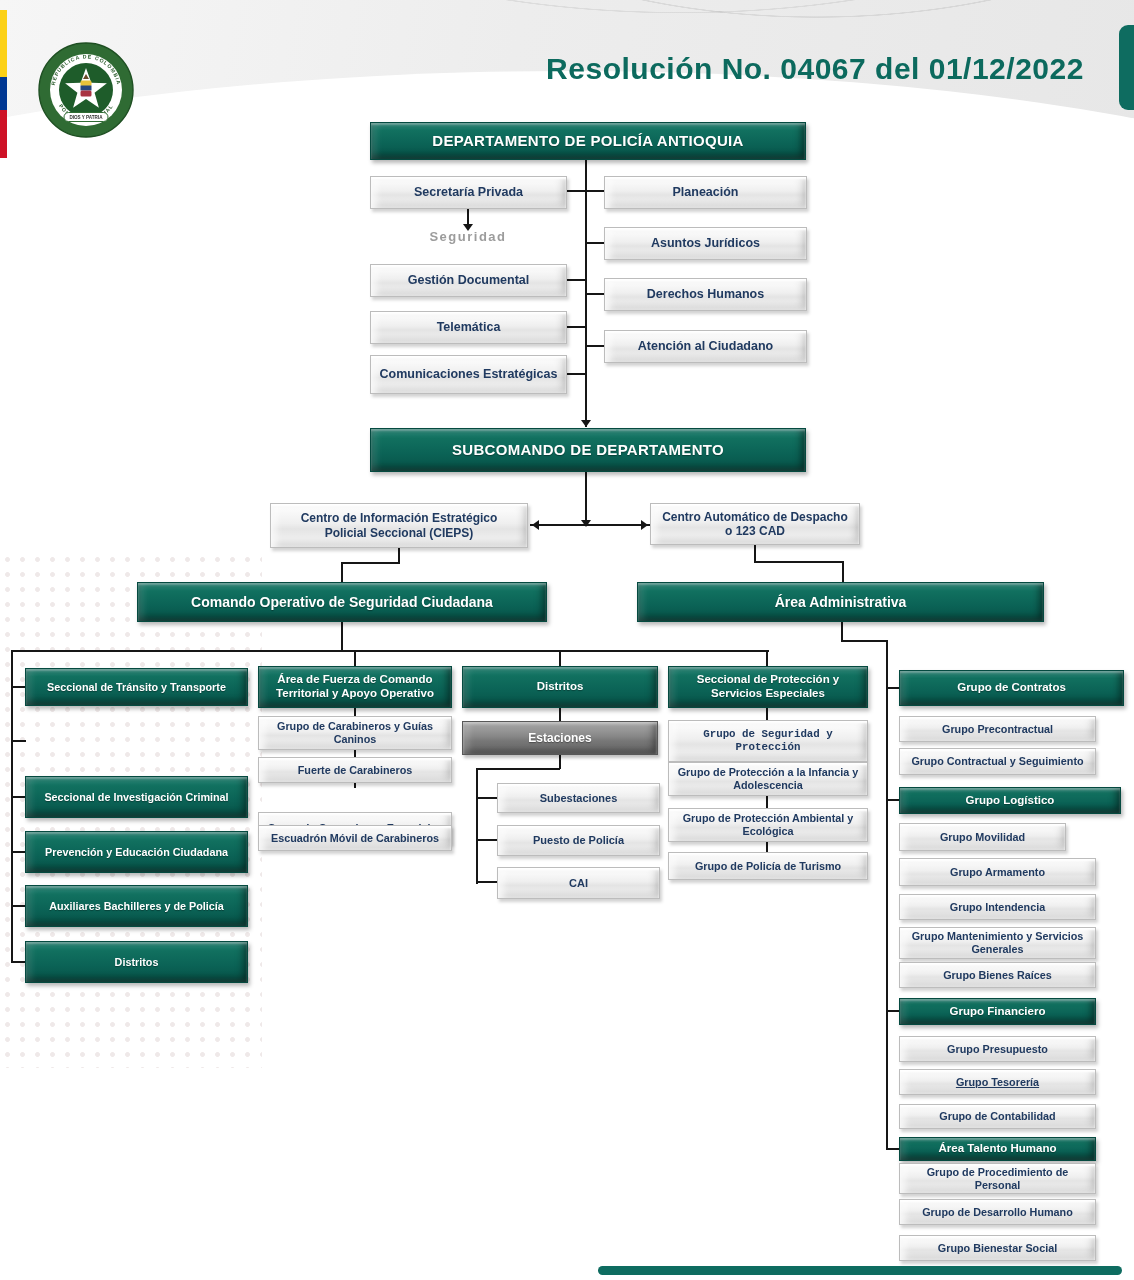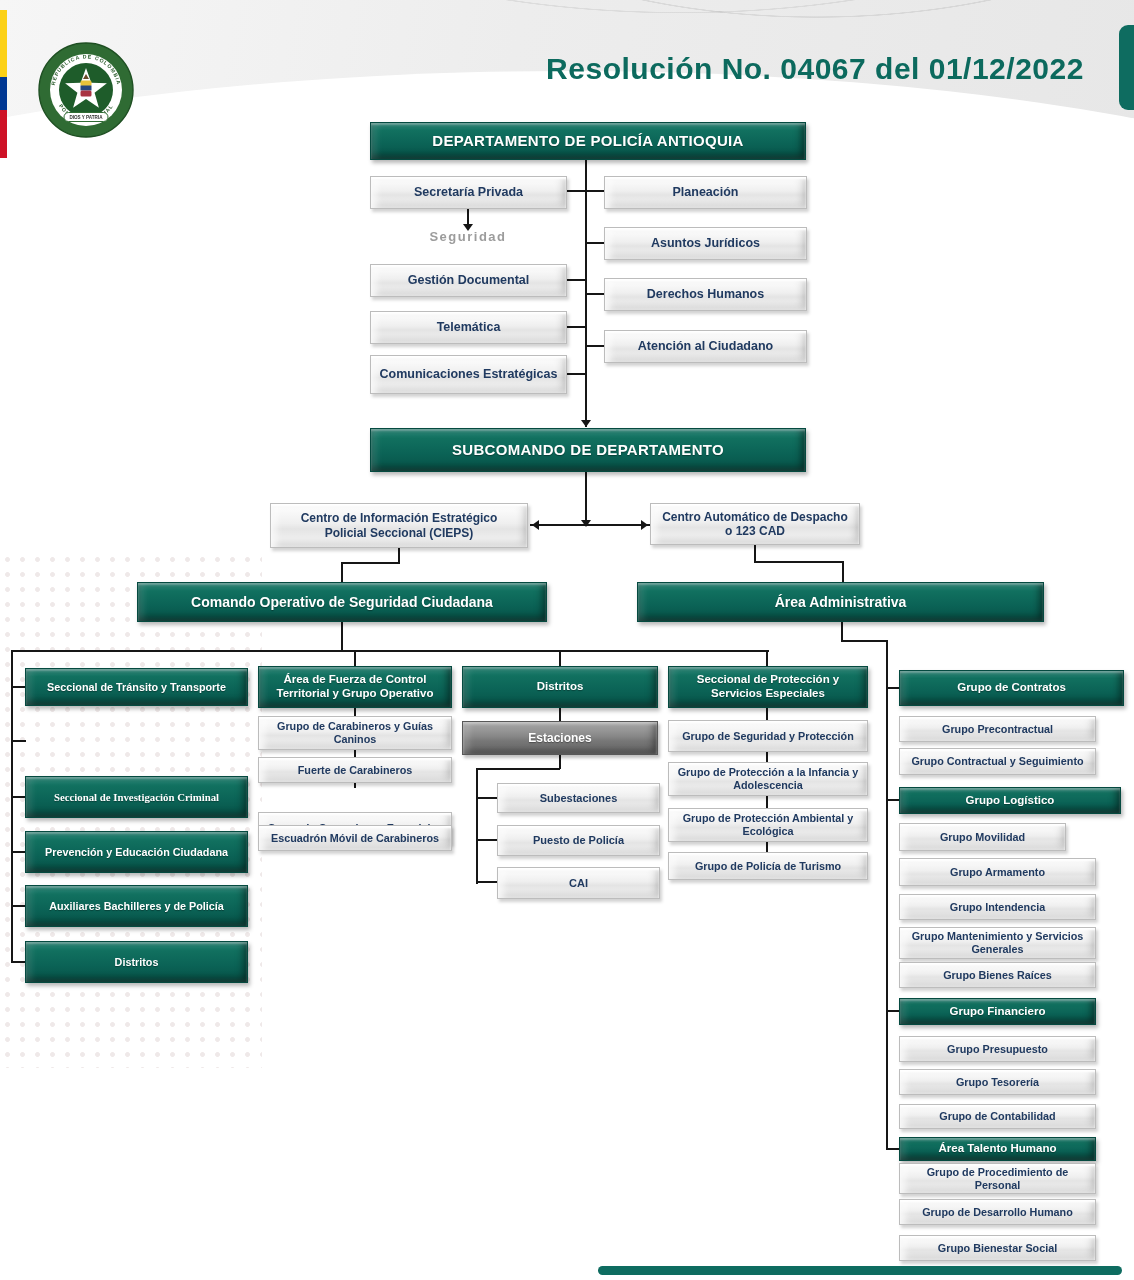--- a/index.html
+++ b/index.html
@@ -140,34 +140,34 @@
     </div>
     <div class="node teal f14" style="left: 137px; top: 582px; width: 410px; height: 40px;">
       <span>Comando Operativo de Seguridad Ciudadana</span>
     </div>
     <div class="node teal f14" style="left: 637px; top: 582px; width: 407px; height: 40px;">
       <span>Área Administrativa</span>
     </div>
     <div class="node teal f108" style="left: 25px; top: 668px; width: 223px; height: 38px;">
       <span>Seccional de Tránsito y Transporte</span>
     </div>
-    <div class="node teal f108" style="left: 25px; top: 776px; width: 223px; height: 42px; font-family: Liberation Serif, serif;">
+    <div class="node teal f108" style="left: 25px; top: 776px; width: 223px; height: 42px;">
       <span>Seccional de Investigación Criminal</span>
     </div>
     <div class="node teal f108" style="left: 25px; top: 831px; width: 223px; height: 42px;">
       <span>Prevención y Educación Ciudadana</span>
     </div>
     <div class="node teal f108" style="left: 25px; top: 885px; width: 223px; height: 42px;">
       <span>Auxiliares Bachilleres y de Policía</span>
     </div>
     <div class="node teal f108" style="left: 25px; top: 941px; width: 223px; height: 42px;">
       <span>Distritos</span>
     </div>
     <div class="node teal f115" style="left: 258px; top: 666px; width: 194px; height: 42px;">
-      <span>Área de Fuerza de Control Territorial y Grupo Operativo</span>
+      <span>Área de Fuerza de Comando Territorial y Apoyo Operativo</span>
     </div>
     <div class="node gray f108" style="left: 258px; top: 716px; width: 194px; height: 34px;">
       <span>Grupo de Carabineros y Guías Caninos</span>
     </div>
     <div class="node gray f108" style="left: 258px; top: 757px; width: 194px; height: 26px;">
       <span>Fuerte de Carabineros</span>
     </div>
     <div class="node gray f108" style="left: 258px; top: 812px; width: 194px; height: 32px;">
       <span>Grupo de Operaciones Especiales</span>
     </div>
@@ -185,21 +185,21 @@
     </div>
     <div class="node gray f11" style="left: 497px; top: 825px; width: 163px; height: 31px;">
       <span>Puesto de Policía</span>
     </div>
     <div class="node gray f11" style="left: 497px; top: 867px; width: 163px; height: 32px;">
       <span>CAI</span>
     </div>
     <div class="node teal f115" style="left: 668px; top: 666px; width: 200px; height: 42px;">
       <span>Seccional de Protección y Servicios Especiales</span>
     </div>
-    <div class="node gray f108" style="left: 668px; top: 720px; width: 200px; height: 32px;">
+    <div class="node gray f108" style="left: 668px; top: 720px; width: 200px; height: 42px; font-family: Liberation Mono, monospace;">
       <span>Grupo de Seguridad y Protección</span>
     </div>
     <div class="node gray f108" style="left: 668px; top: 762px; width: 200px; height: 34px;">
       <span>Grupo de Protección a la Infancia y Adolescencia</span>
     </div>
     <div class="node gray f108" style="left: 668px; top: 808px; width: 200px; height: 34px;">
       <span>Grupo de Protección Ambiental y Ecológica</span>
     </div>
     <div class="node gray f108" style="left: 668px; top: 852px; width: 200px; height: 28px;">
       <span>Grupo de Policía de Turismo</span>
@@ -230,21 +230,21 @@
     </div>
     <div class="node gray f108" style="left: 899px; top: 962px; width: 197px; height: 26px;">
       <span>Grupo Bienes Raíces</span>
     </div>
     <div class="node teal f115" style="left: 899px; top: 998px; width: 197px; height: 27px;">
       <span>Grupo Financiero</span>
     </div>
     <div class="node gray f108" style="left: 899px; top: 1036px; width: 197px; height: 26px;">
       <span>Grupo Presupuesto</span>
     </div>
-    <div class="node gray f108" style="left: 899px; top: 1069px; width: 197px; height: 26px;">
+    <div class="node gray f108" style="left: 899px; top: 1069px; width: 197px; height: 26px; text-decoration: underline;">
       <span>Grupo Tesorería</span>
     </div>
     <div class="node gray f108" style="left: 899px; top: 1104px; width: 197px; height: 25px;">
       <span>Grupo de Contabilidad</span>
     </div>
     <div class="node teal f115" style="left: 899px; top: 1137px; width: 197px; height: 24px;">
       <span>Área Talento Humano</span>
     </div>
     <div class="node gray f108" style="left: 899px; top: 1163px; width: 197px; height: 31px;">
       <span>Grupo de Procedimiento de Personal</span>

